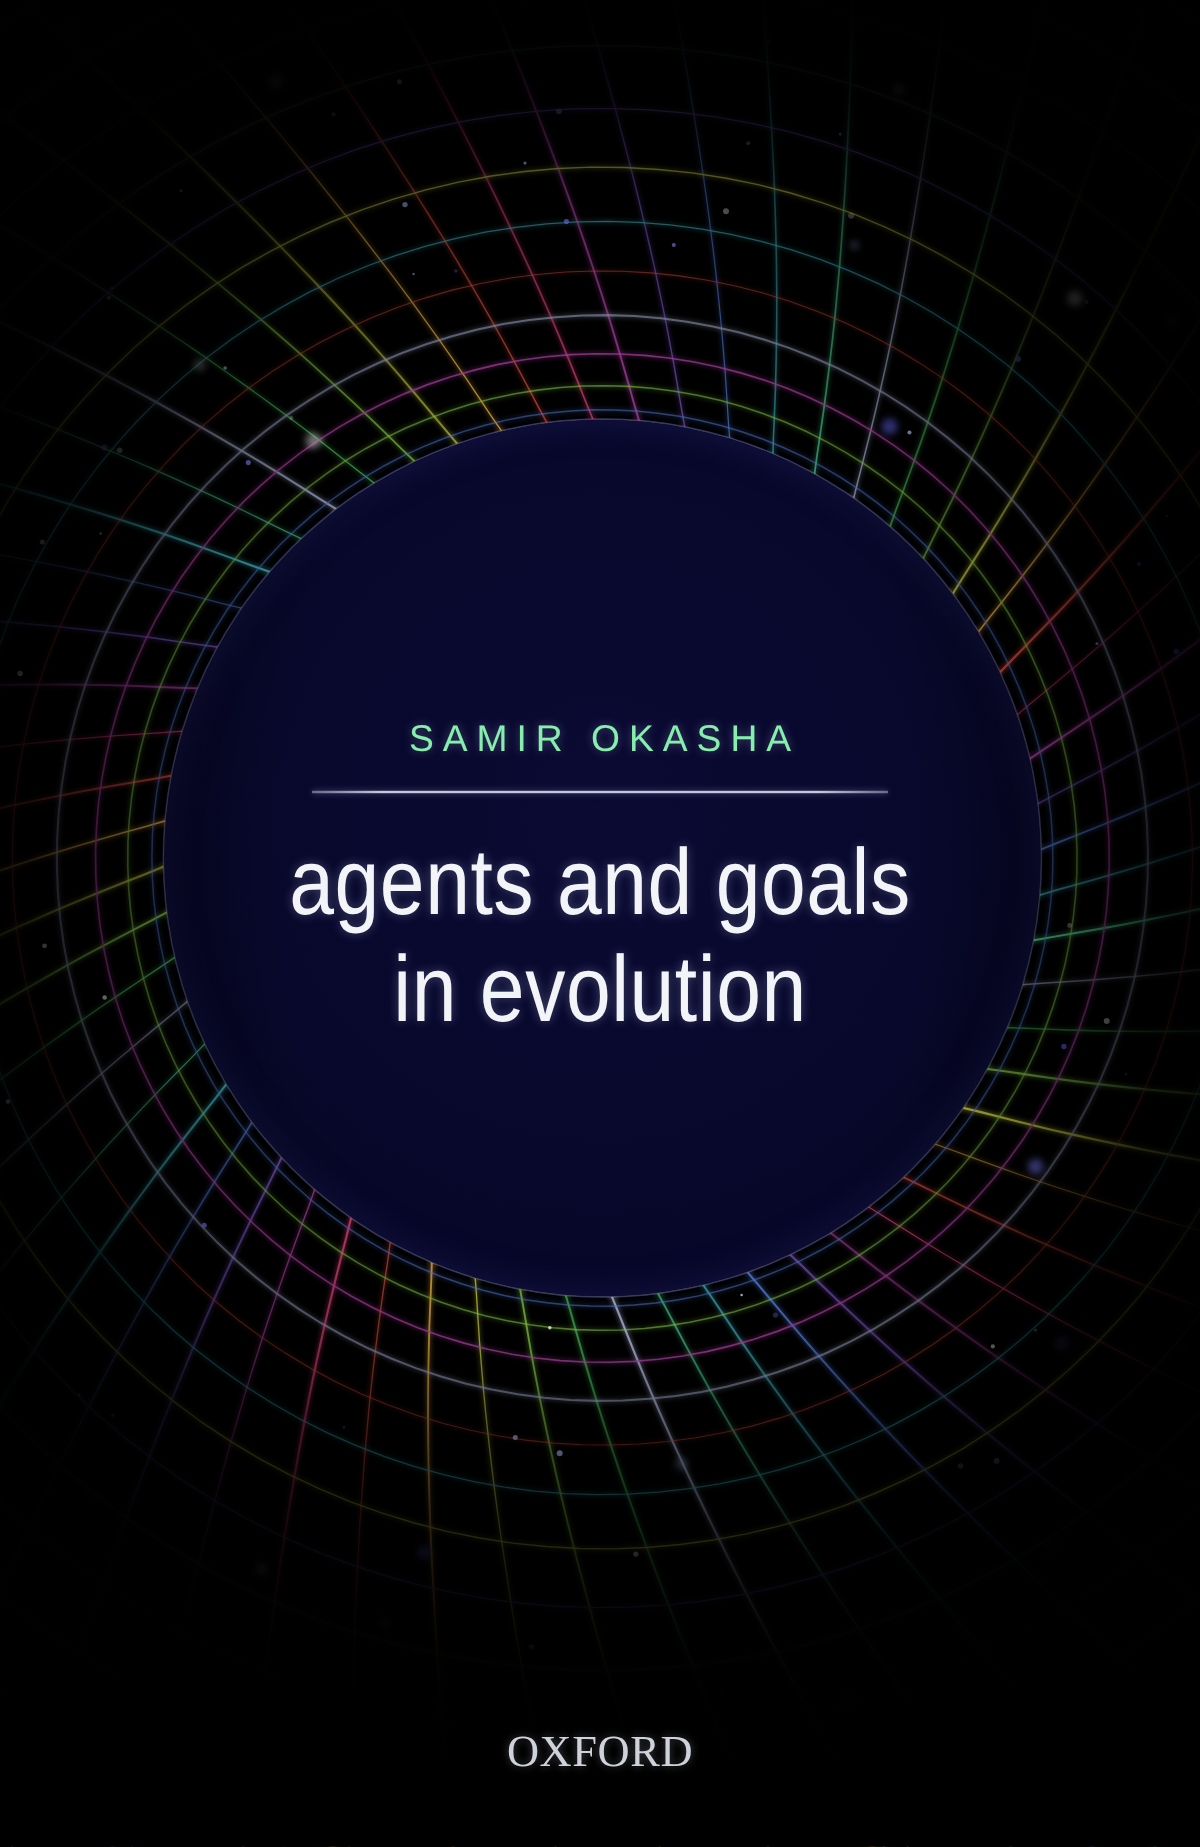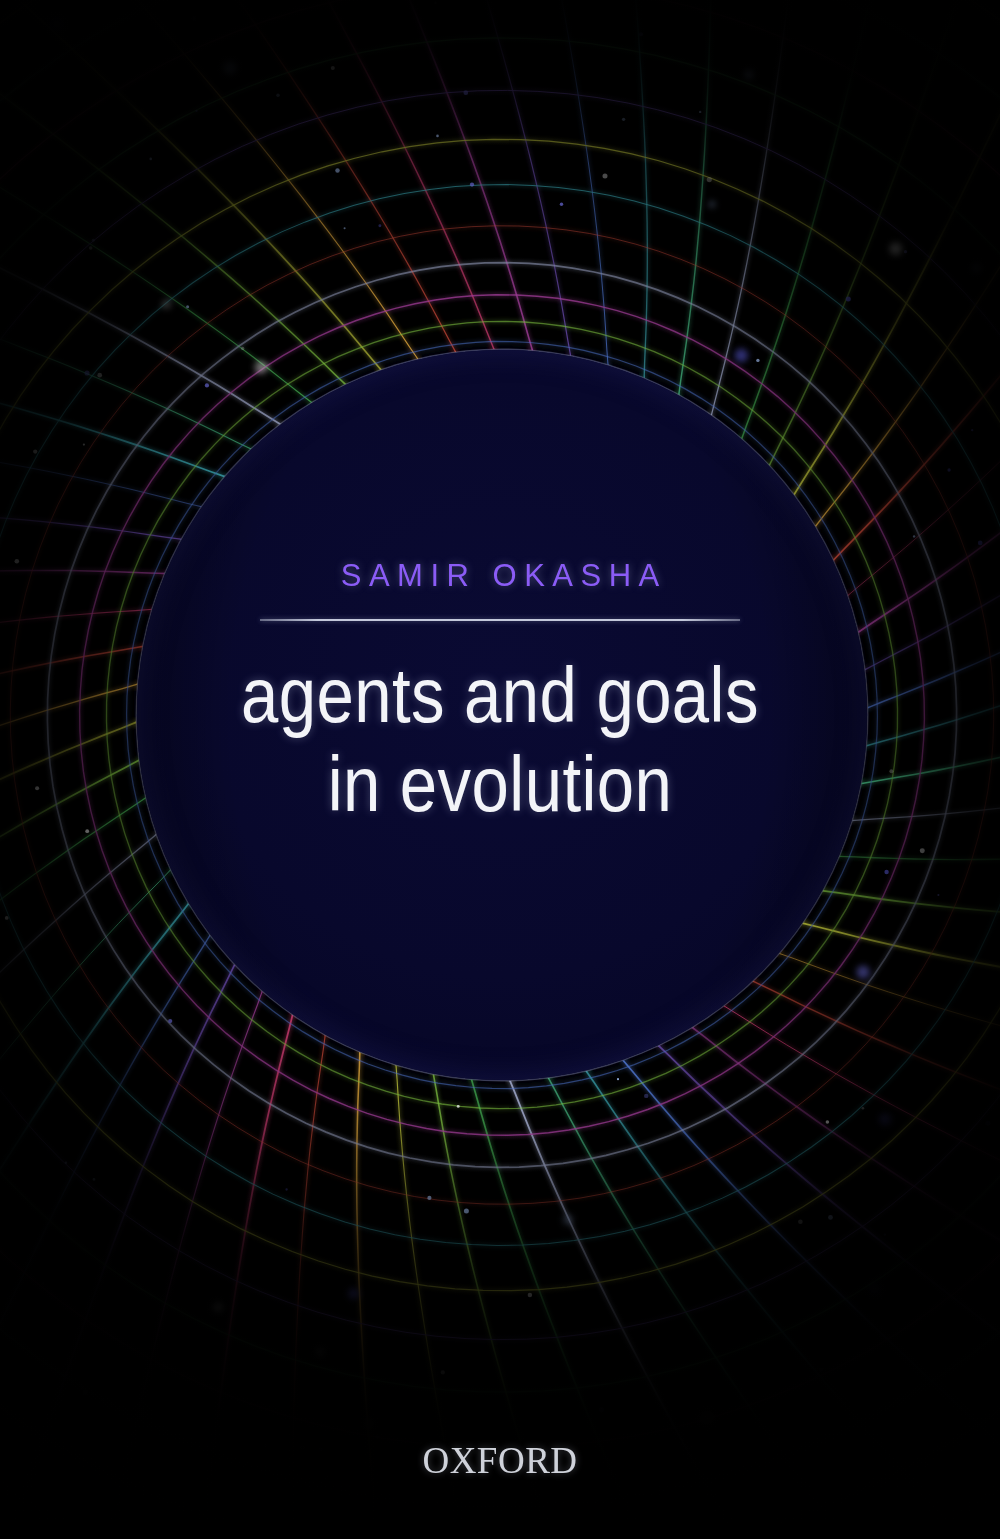--- a/index.html
+++ b/index.html
@@ -77,28 +77,29 @@
   
   .text-block {
     position: absolute;
     left: 0;
     top: 560px;
     width: 1000px;
     text-align: center;
     z-index: 10;
   }
   .author {
-    color: #8b5cf6;
+    color: #86efac;
     font-family: "Liberation Sans", sans-serif;
     font-size: 31px;
     font-weight: 400;
     letter-spacing: 7.5px;
     text-indent: 7.5px;
     line-height: 1;
     text-shadow: 0 0 8px rgba(200,210,255,0.35);
+    margin-top: 40px;
   }
   .rule-wrap {
     margin: 28px auto 0 auto;
     width: 480px;
   }
   .rule {
     height: 2px;
     width: 100%;
     background: linear-gradient(to right,
       rgba(180,186,205,0.55) 0%,

